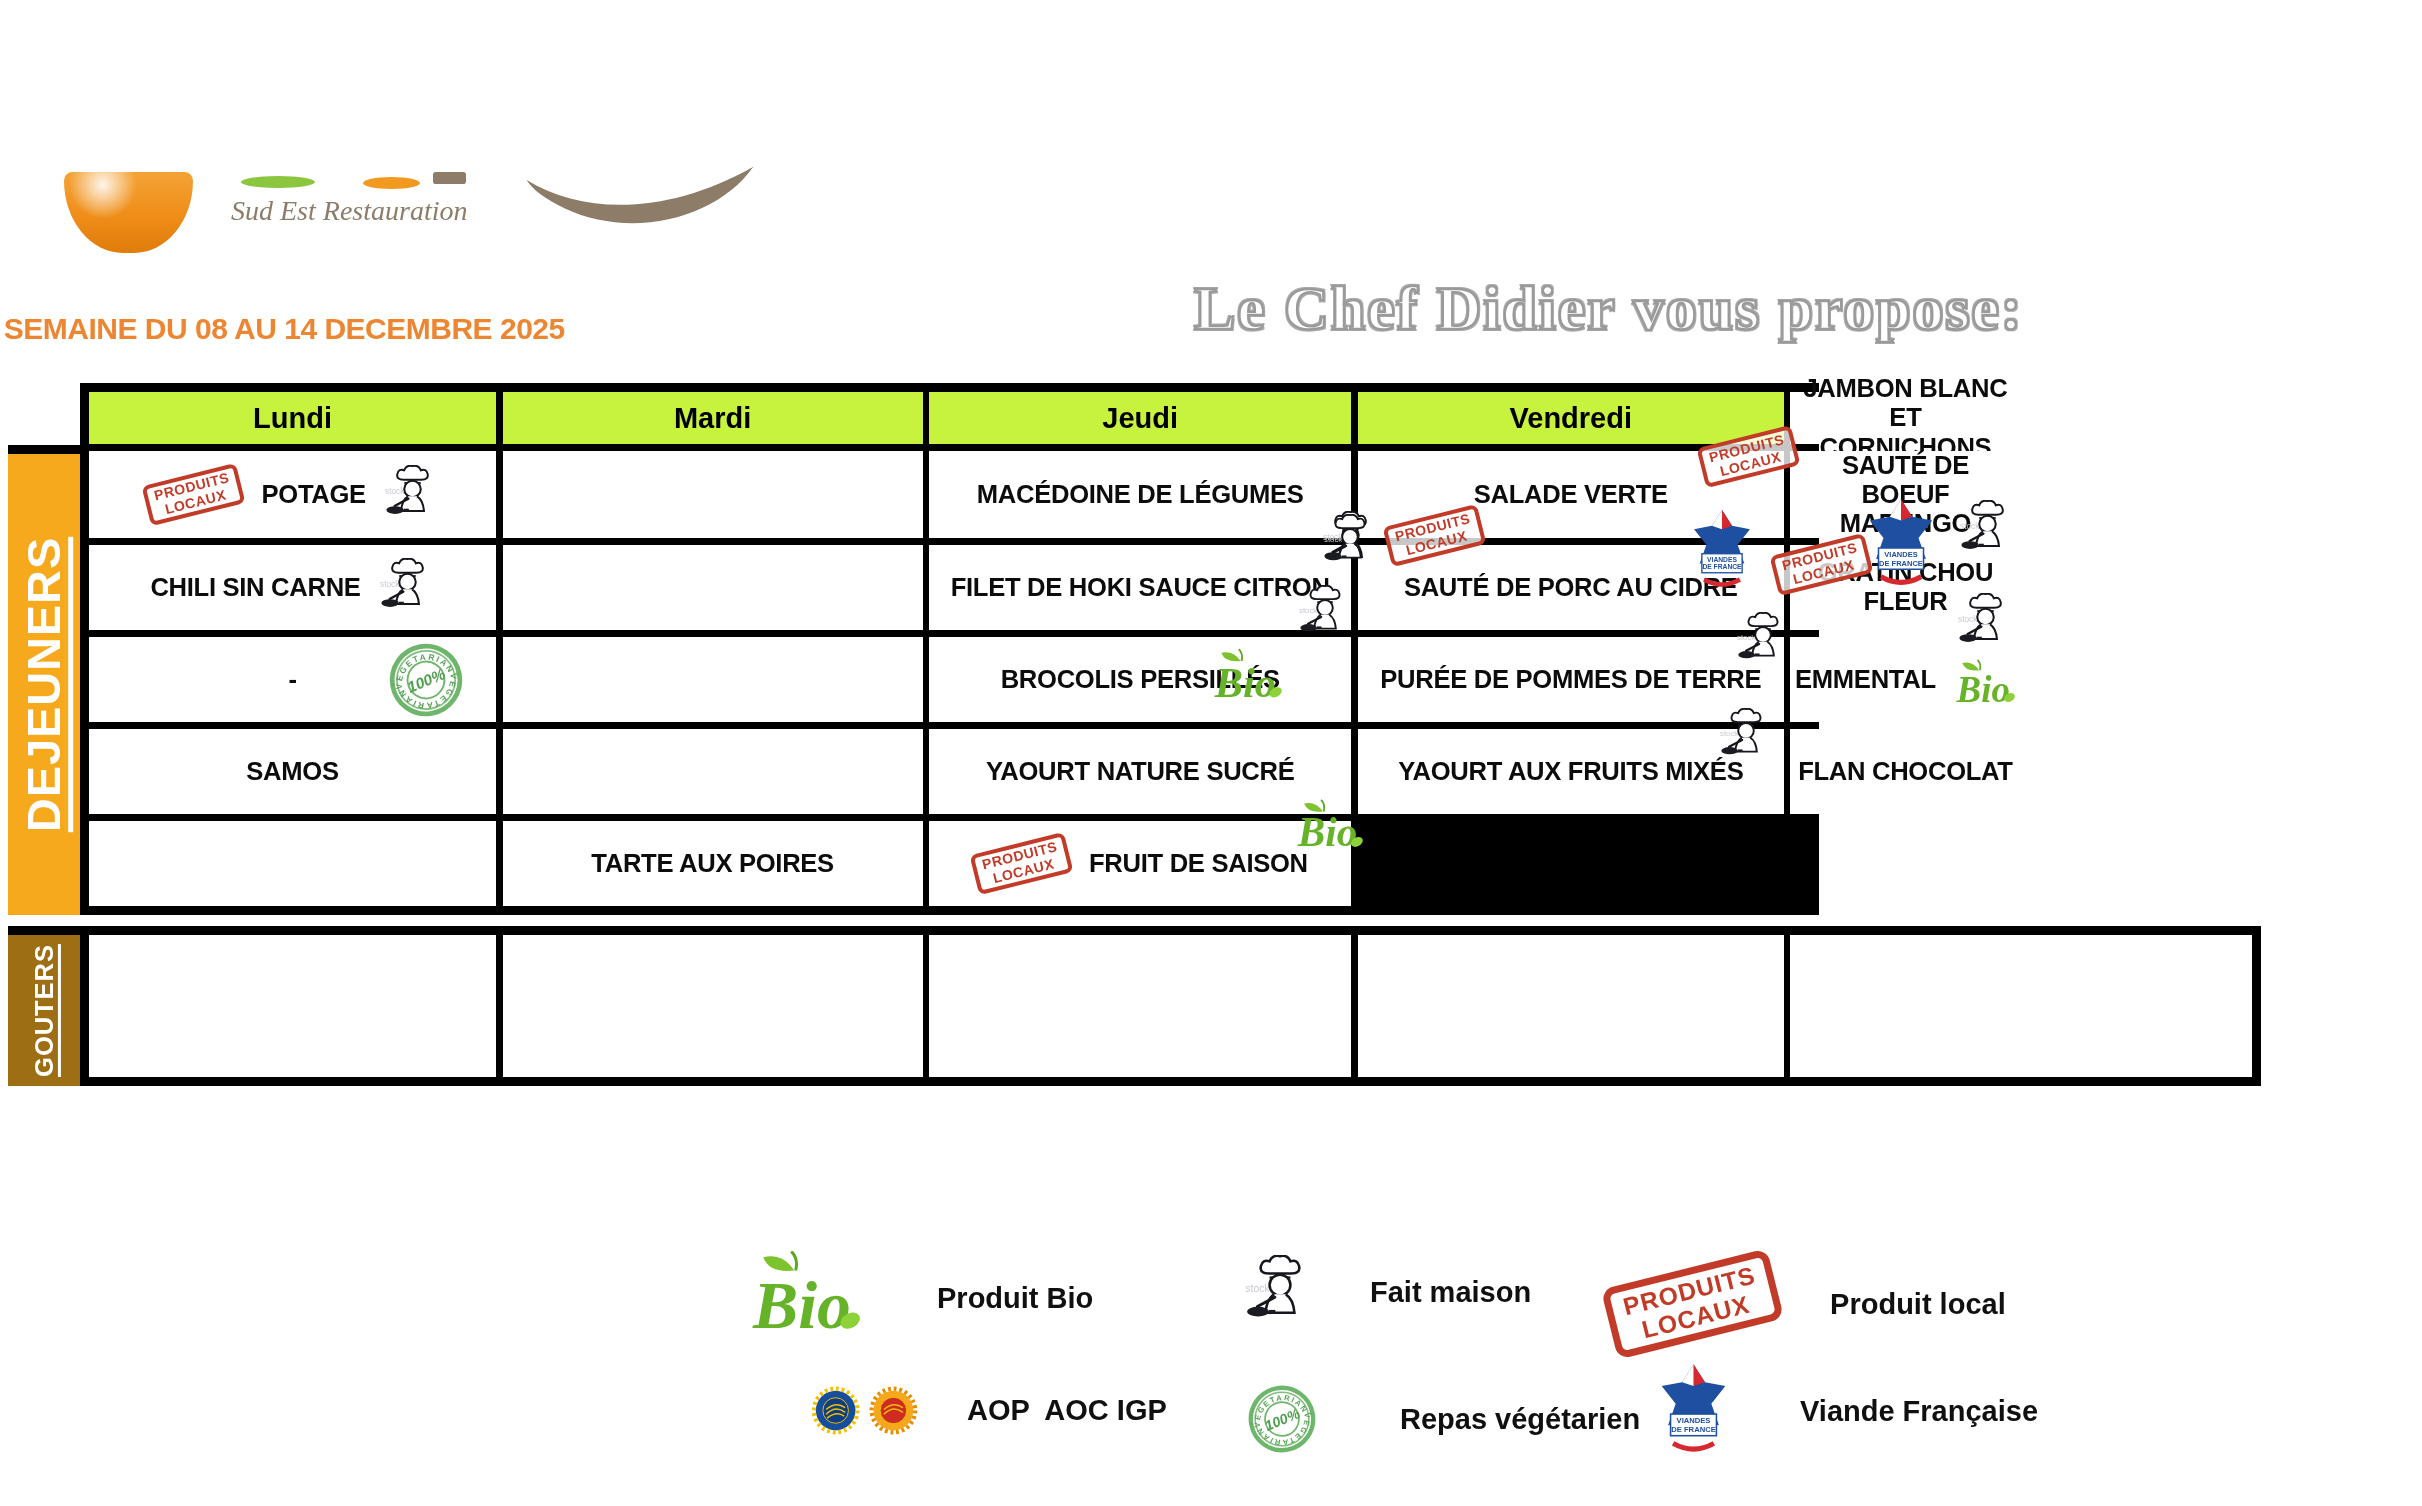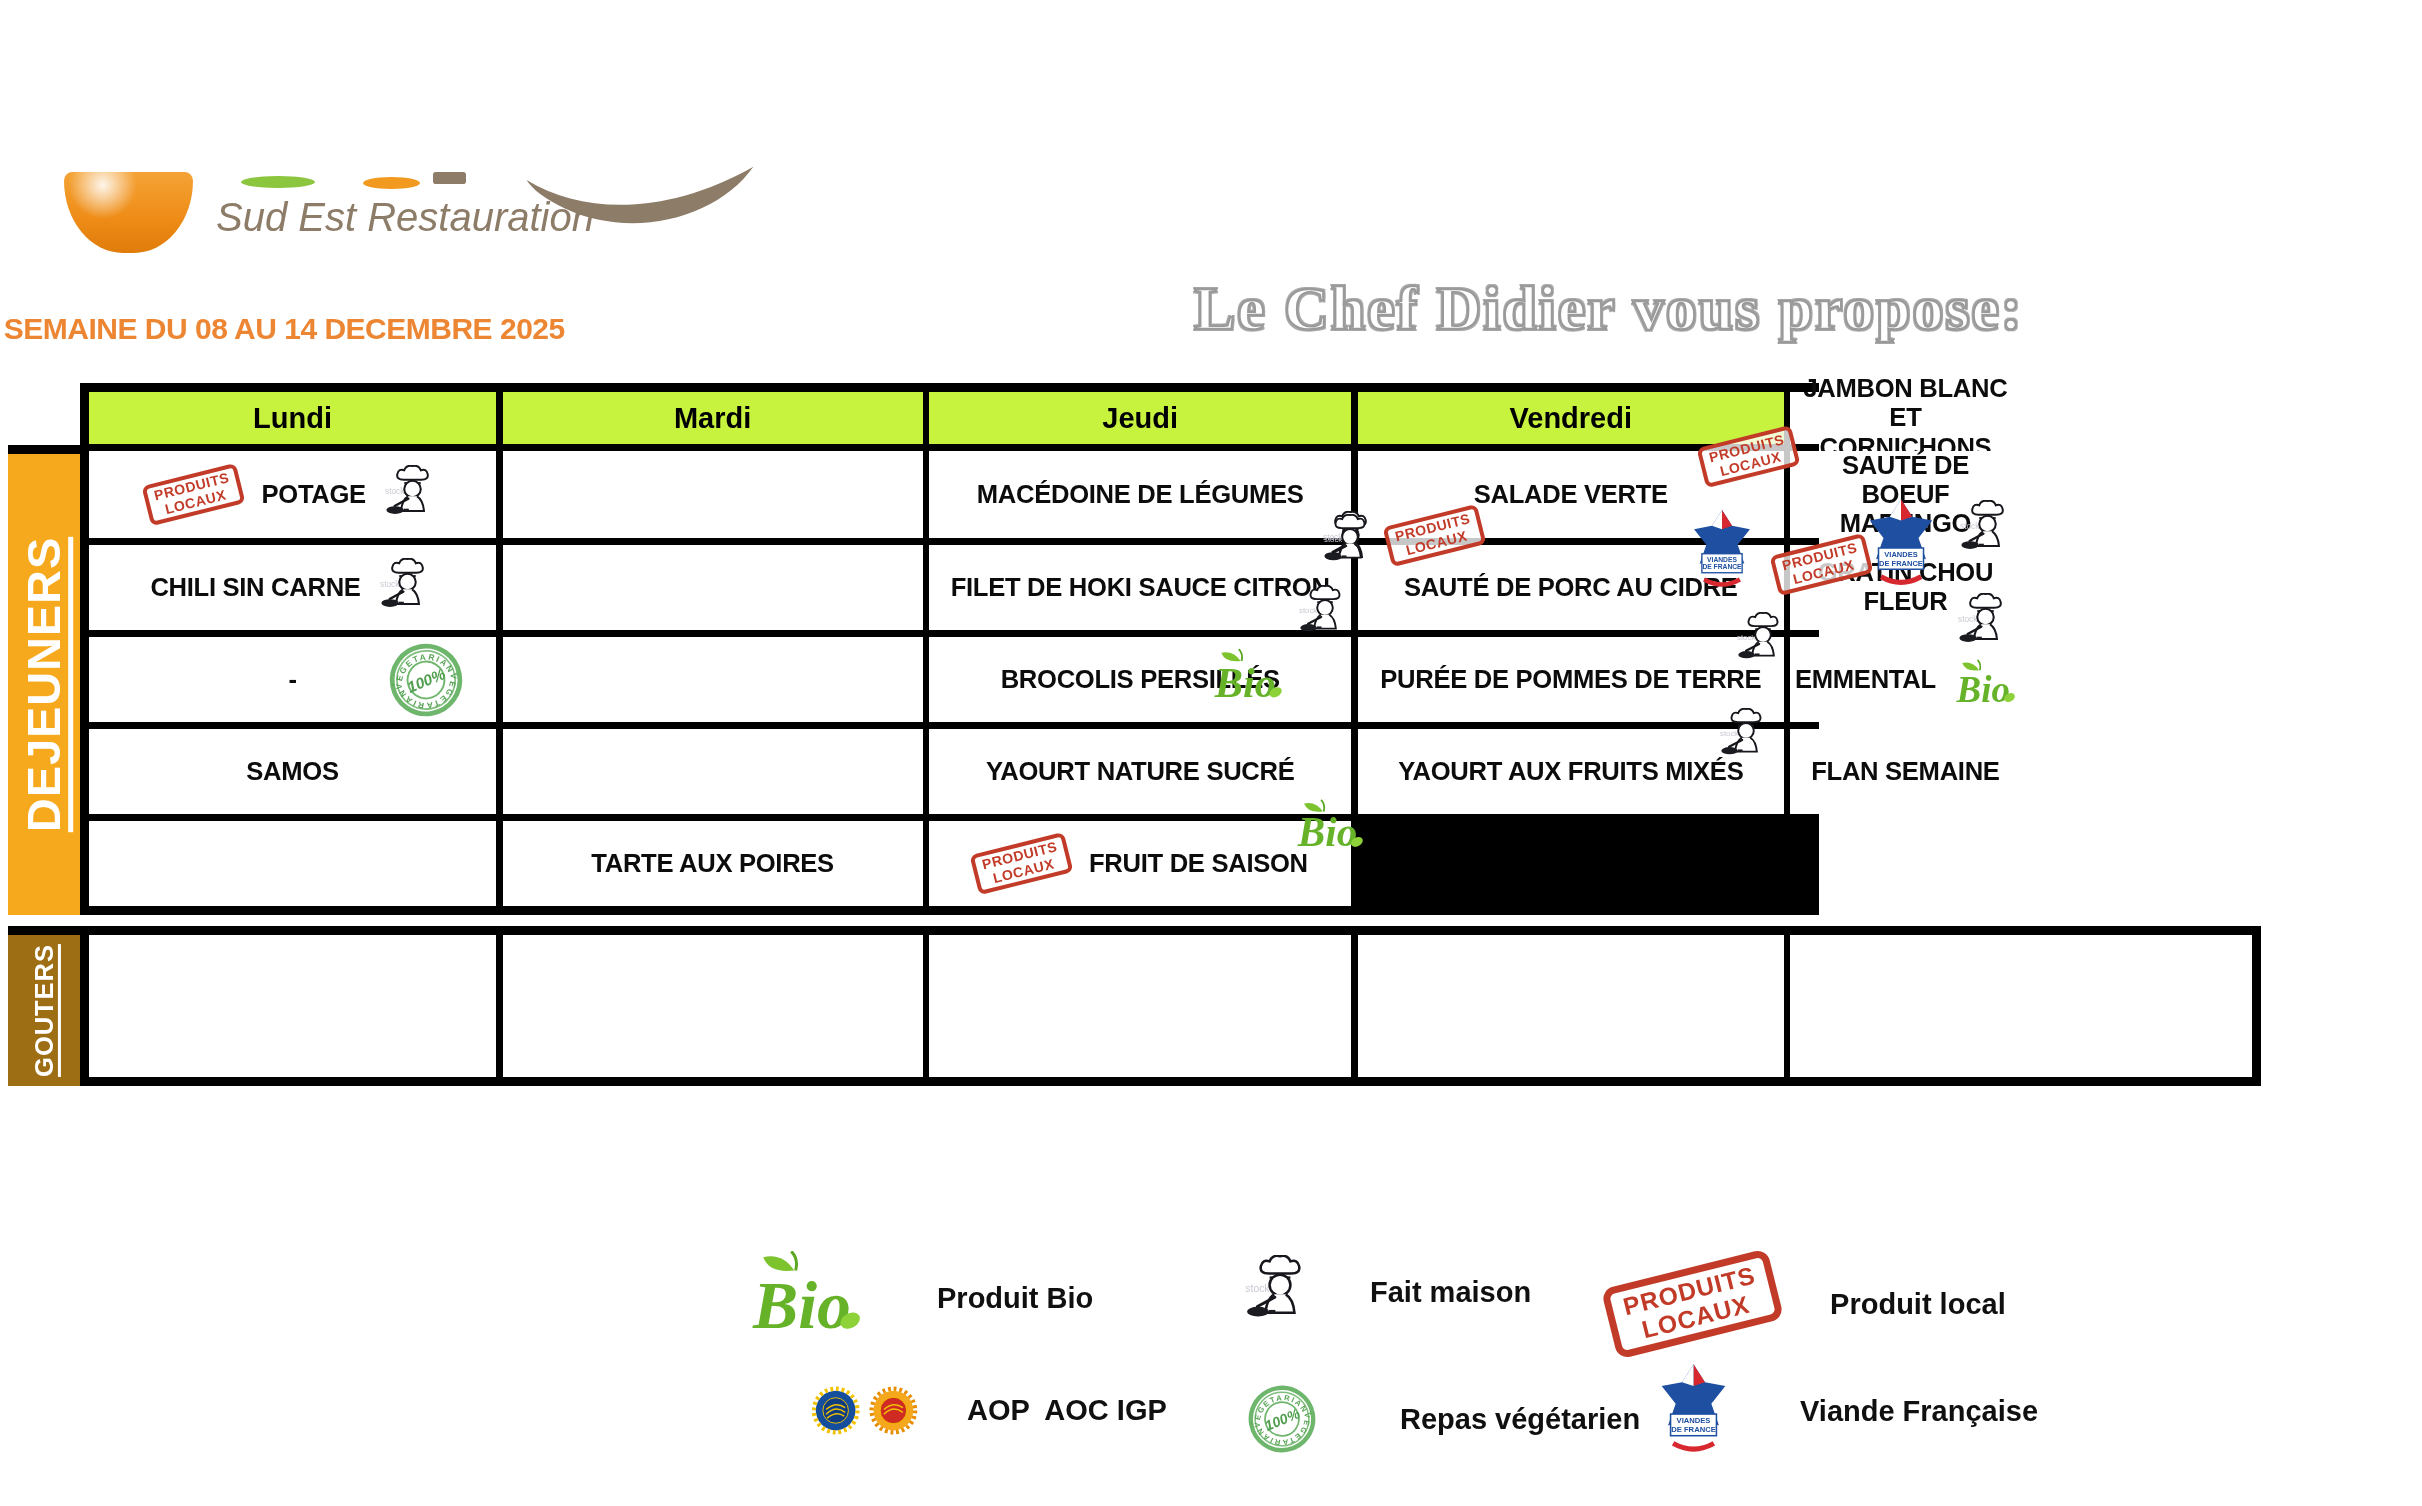--- a/index.html
+++ b/index.html
@@ -15,22 +15,22 @@
     background:radial-gradient(circle at 30% 16%, rgba(255,255,255,.9) 0%, rgba(255,255,255,0) 30%),
                linear-gradient(180deg,#f4a336 0%,#ef8d18 55%,#e07c0a 100%);
     border-radius:9.5px 9.5px 66px 66px / 9.5px 9.5px 81px 81px;
   }
   .logo-arc{height:12.3px;border-radius:50%;}
   .logo-arc.green{left:241px;top:176px;width:74px;background:#8cc63f;}
   .logo-arc.orange{left:363px;top:177px;width:57px;background:#f29a1f;}
   .logo-bar{left:433px;top:172px;width:33px;height:12.3px;background:#8c7c68;border-radius:2.8px;}
   .logo-swoosh{left:519px;top:159px;width:241px;height:90px;}
   .logo-brand{
-    left:216px;top:195px;font-family:Liberation Sans, sans-serif;font-style:italic;
-    font-size:40px;color:#8c7c68;letter-spacing:0px;
+    left:231px;top:195px;font-family:Liberation Serif, serif;font-style:italic;
+    font-size:28px;color:#8c7c68;letter-spacing:0px;
   }
 
   
   .week-title{left:3.8px;top:312px;font-size:30px;font-weight:bold;color:#ed8633;letter-spacing:-0.5px;white-space:nowrap;}
   .chef-title{
     left:1194px;top:273px;font-size:62px;font-family:"Liberation Serif",serif;font-weight:bold;
     color:#ffffff;letter-spacing:1.9px;white-space:nowrap;
     -webkit-text-stroke:2.4px #9a9a9a;
     text-shadow:1.9px 1.9px 0 #ababab,-1.9px -1.9px 0 #ababab,1.9px -1.9px 0 #ababab,-1.9px 1.9px 0 #ababab;
   }
@@ -367,21 +367,21 @@
     <text x="2" y="52" font-family="Liberation Serif, serif" font-style="italic" font-weight="bold" font-size="46" fill="#66b32a">Bio</text>
     <ellipse cx="68" cy="47" rx="7" ry="5" fill="#8ed23a" transform="rotate(-30 68 47)"></ellipse>
   </svg>
       </span>
   </div>
   <div class="cell">
     <span class="dish">YAOURT AUX FRUITS MIXÉS</span>
   </div>
 
   <div class="cell">
-    <span class="dish">FLAN SEMAINE</span>
+    <span class="dish">FLAN CHOCOLAT</span>
   </div>
   <div class="cell">
     <span class="dish"></span>
   </div>
   <div class="cell">
     <span class="dish">TARTE AUX POIRES</span>
   </div>
   <div class="cell row-flex">
     <span class="stamp-s" data-icon="stamp"><span class="stampbox">
           <span>PRODUITS</span>

